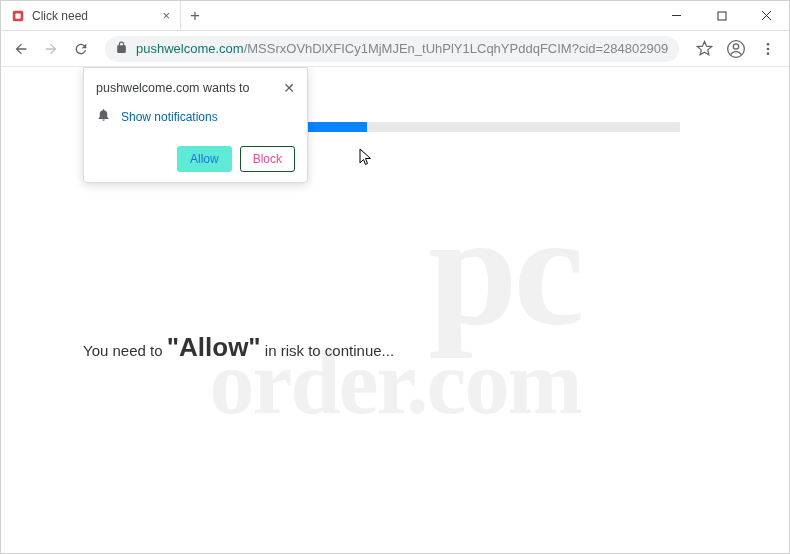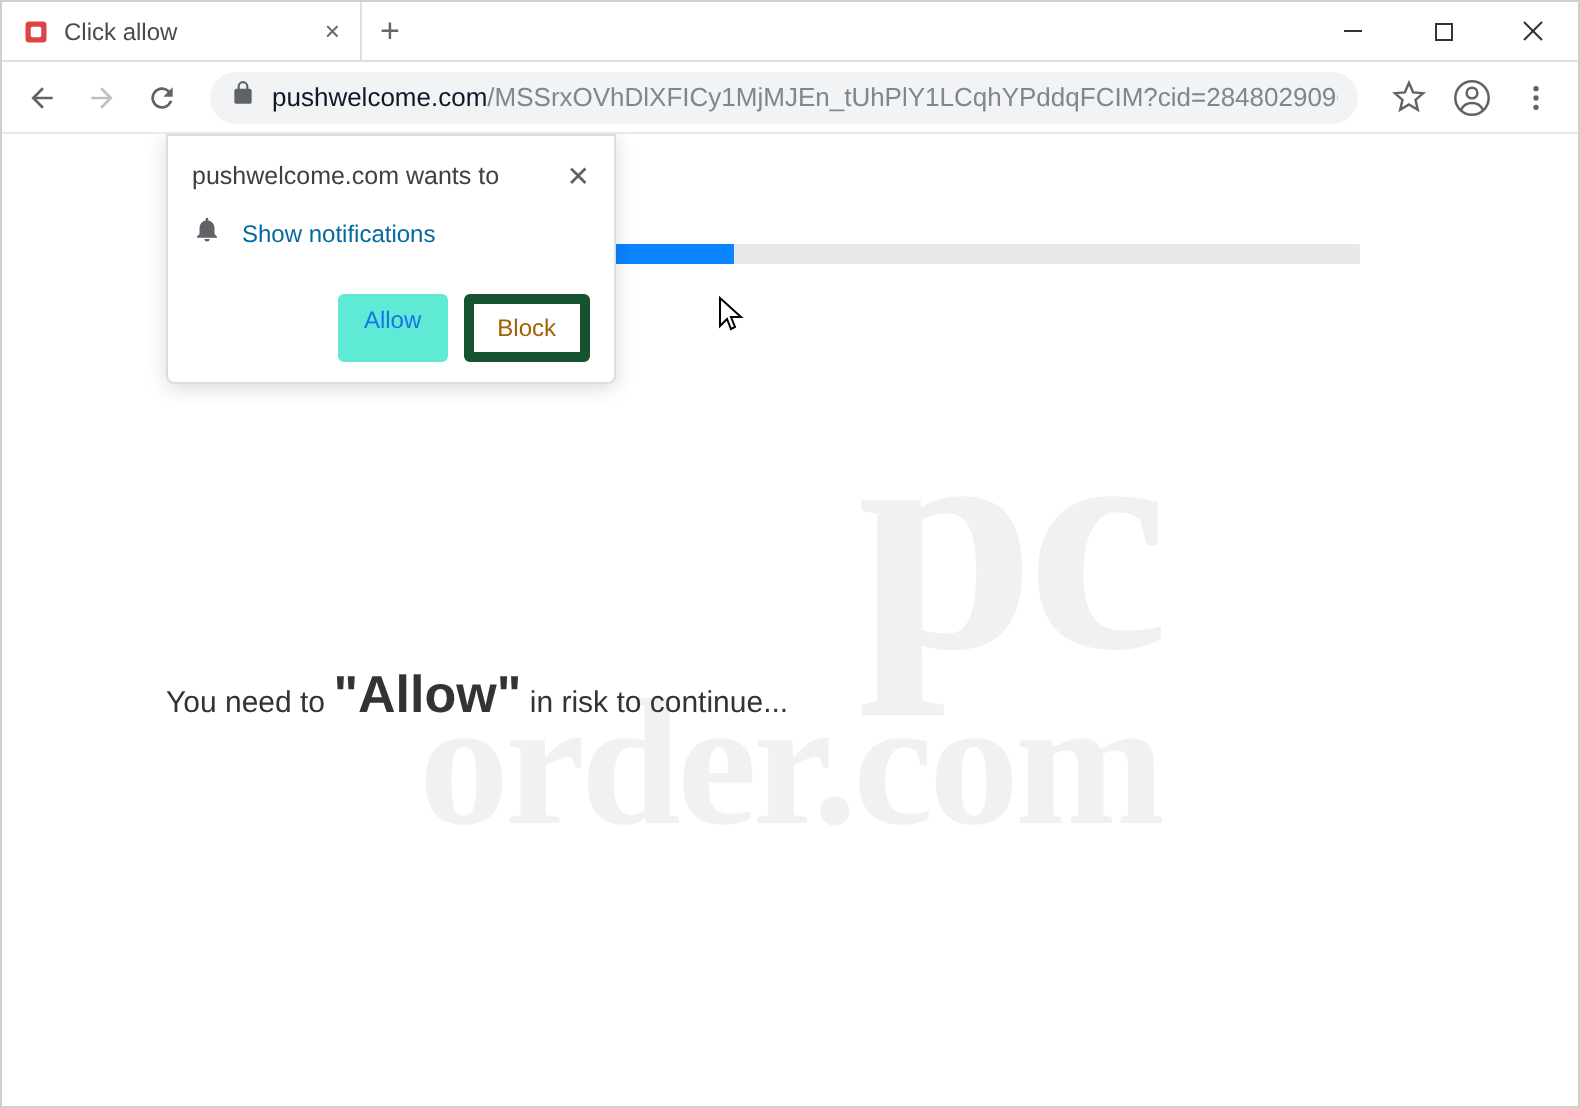--- a/index.html
+++ b/index.html
@@ -104,21 +104,21 @@
       margin: 0 6px;
       overflow: hidden;
     }
     .lock-icon { color: #5f6368; }
     .url-text {
       font-size: 13px;
       color: #202124;
       white-space: nowrap;
       overflow: hidden;
     }
-    .url-domain { color: #0f172a; }
+    .url-domain { color: #0f766e; }
     .url-path { color: #80868b; }
     .star-icon, .profile-icon {
       width: 26px;
       height: 26px;
       display: flex;
       align-items: center;
       justify-content: center;
       color: #5f6368;
       cursor: pointer;
     }
@@ -230,23 +230,23 @@
       font-size: 12px;
       cursor: pointer;
       border-radius: 3px;
       border: 1px solid transparent;
     }
     .perm-btn.allow {
       color: #1a73e8;
       background: #5eead4;
     }
     .perm-btn.block {
-      color: #a16207;
-      background: #fff;
-      border: 5px solid #14532d;
+      color: #ec4899;
+      background: #fff;
+      border: 1px solid #14532d;
     }
     .cursor-arrow {
       position: absolute;
       top: 80px;
       left: 275px;
       z-index: 20;
     }
   </style>
 </head>
 <body>
@@ -254,21 +254,21 @@
 <div class="window">
 
   <div class="titlebar">
     <div class="tab">
       <span class="tab-favicon">
         <svg viewBox="0 0 16 16" width="14" height="14">
             <rect x="2" y="2" width="12" height="12" fill="#d44" rx="2"></rect>
             <rect x="5" y="5" width="6" height="6" fill="#fff" rx="1"></rect>
           </svg>
       </span>
-      <span class="tab-title">Click allow</span>
+      <span class="tab-title">Click need</span>
       <span class="tab-close">×</span>
     </div>
     <div class="new-tab">+</div>
     <div class="win-controls">
       <div class="win-btn">
         <svg width="11" height="11" viewBox="0 0 11 11">
             <line x1="1" y1="5.5" x2="10" y2="5.5" stroke="#333" stroke-width="1"></line>
           </svg>
       </div>
       <div class="win-btn">

